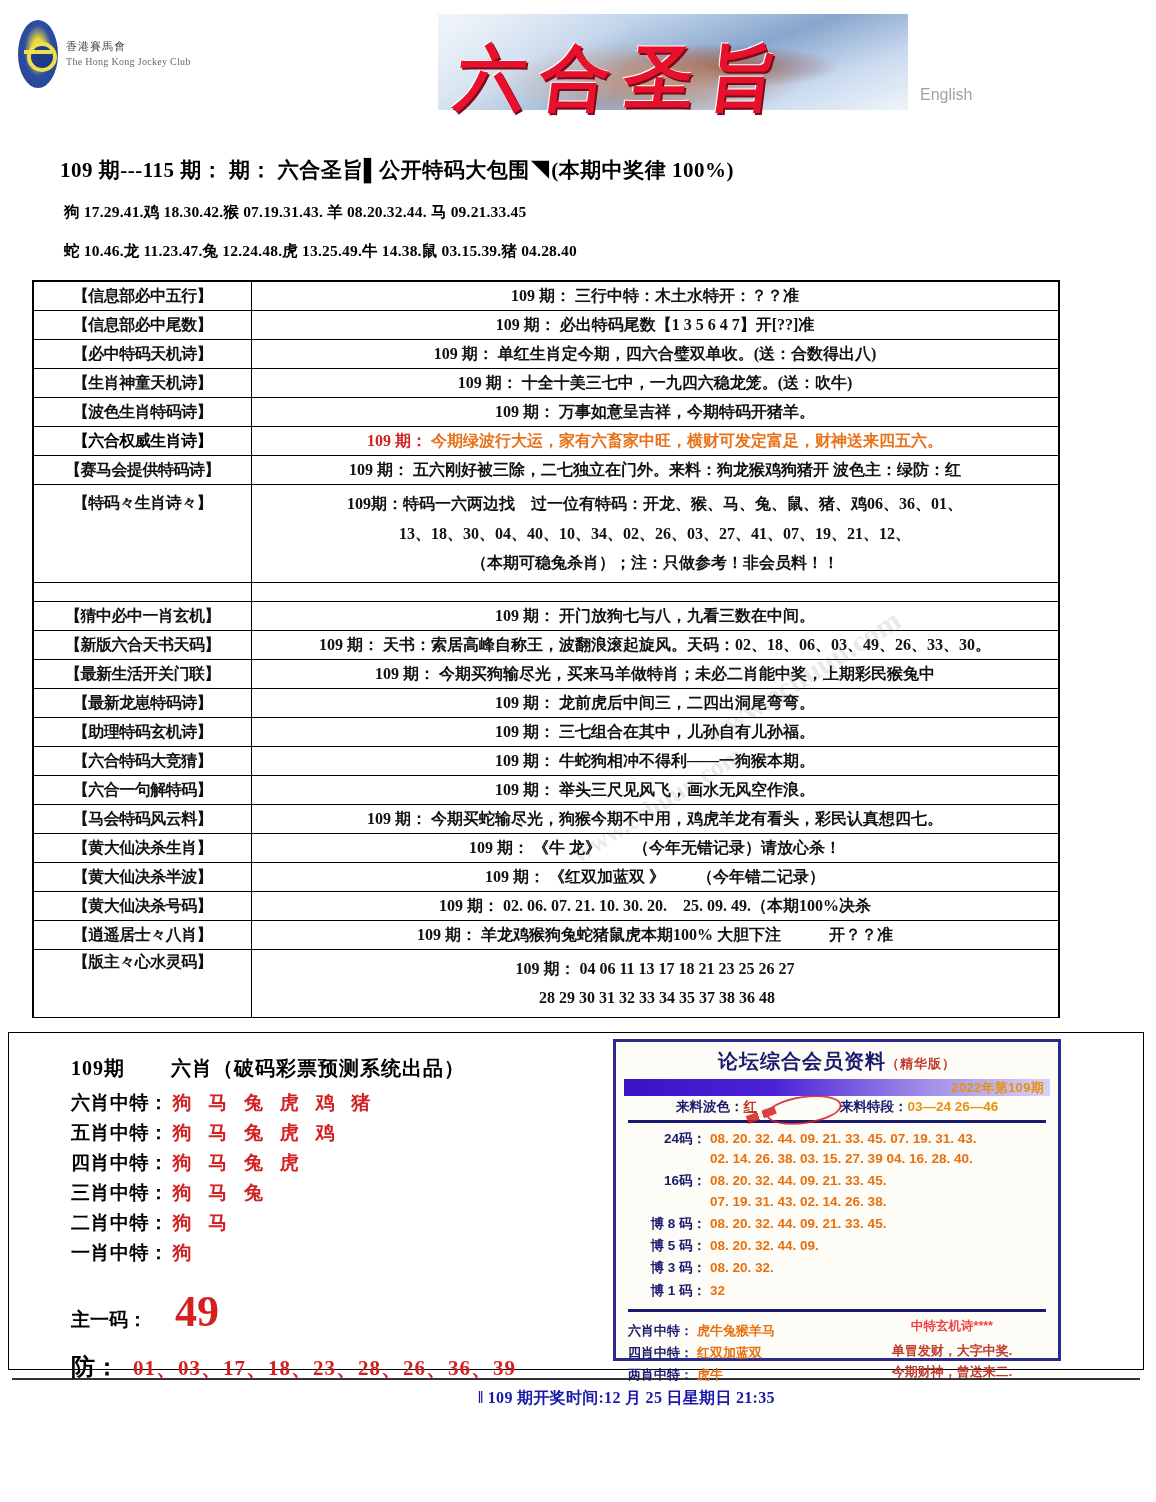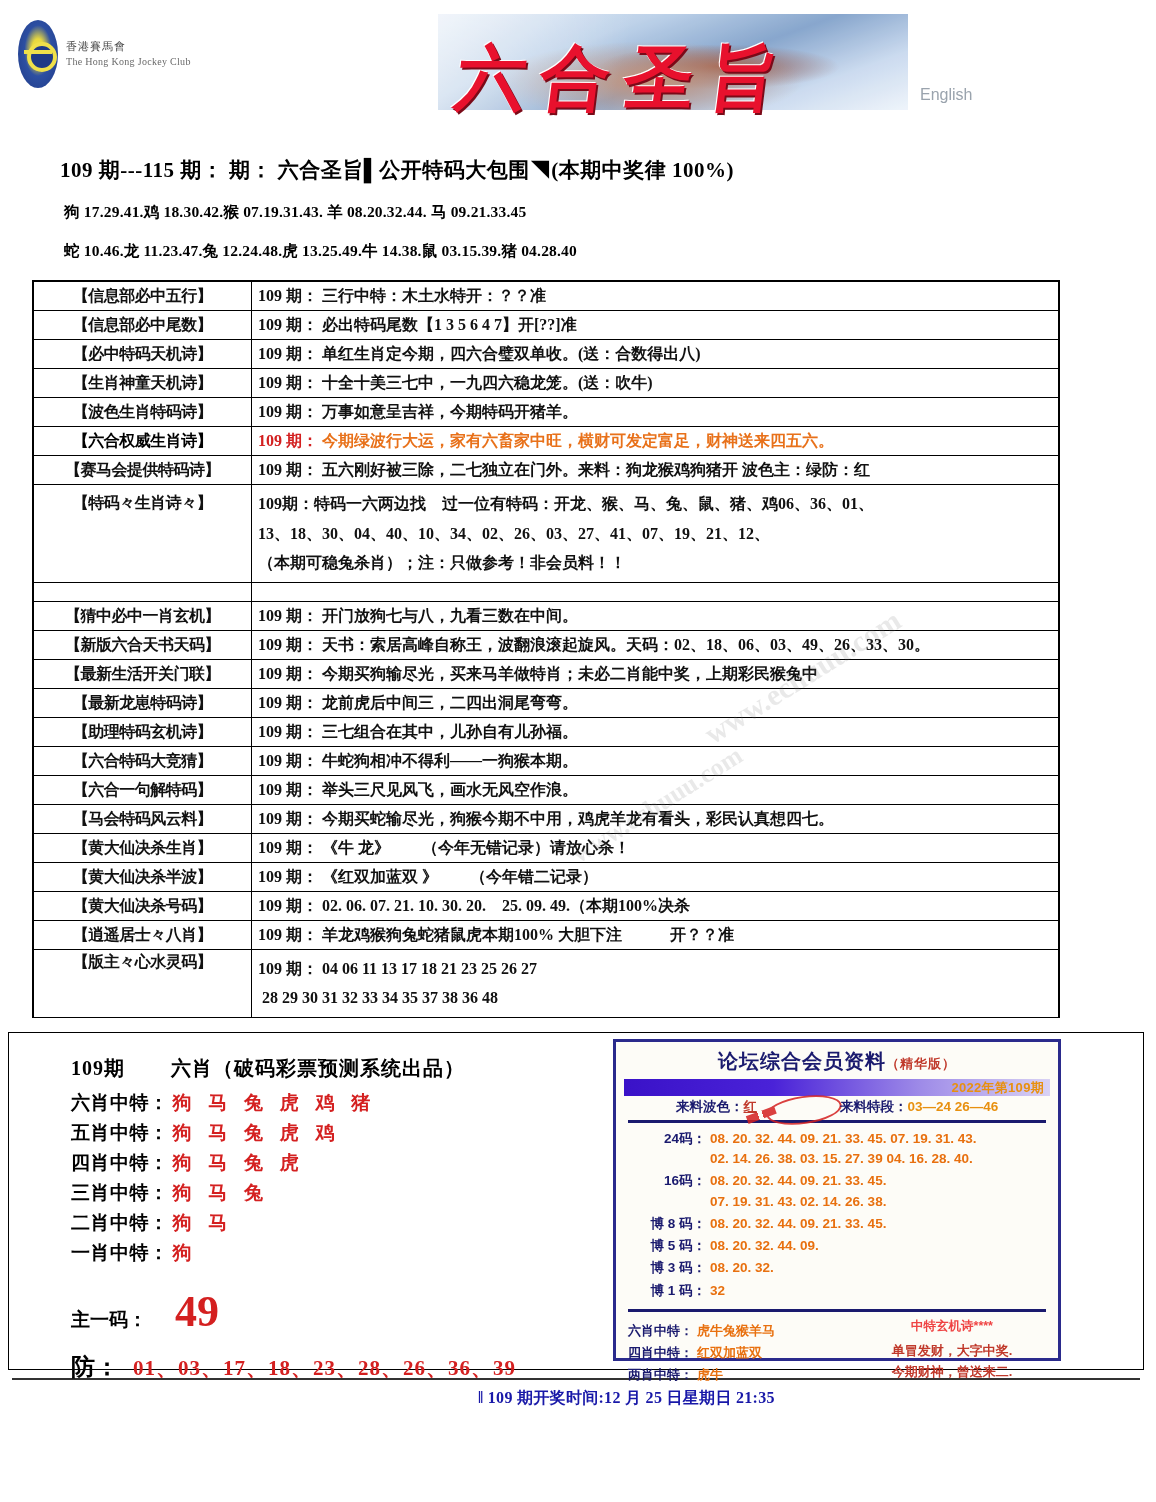--- a/index.html
+++ b/index.html
@@ -63,21 +63,21 @@
   table.main{border-collapse:collapse;width:100%;table-layout:fixed;}
   table.main td{
     border:1px solid #000;
     padding:2px 6px;
     vertical-align:middle;
     font-size:16px;
     color:#111;
     line-height:1.5;
   }
   td.lbl{width:205px;font-weight:700;font-size:16.5px;text-align:center;letter-spacing:-0.5px;white-space:nowrap;}
-  td.val{font-weight:700;letter-spacing:0px;}
+  td.val{font-weight:700;letter-spacing:0px;text-align:center;}
   td.val .per{font-weight:700;}
   tr.red td.lbl{color:#000;}
   tr.red td.val{color:#e8711a;}
   tr.red td.val .per{color:#d32020;}
   td.val.multi{line-height:1.85;padding-top:4px;padding-bottom:4px;}
   tr.spacer td{border-left:1px solid #000;border-right:1px solid #000;border-top:none;border-bottom:none;height:14px;}
   tr.spacer td.lbl{border-right:1px solid #000;}
 
   
   .bottom{

